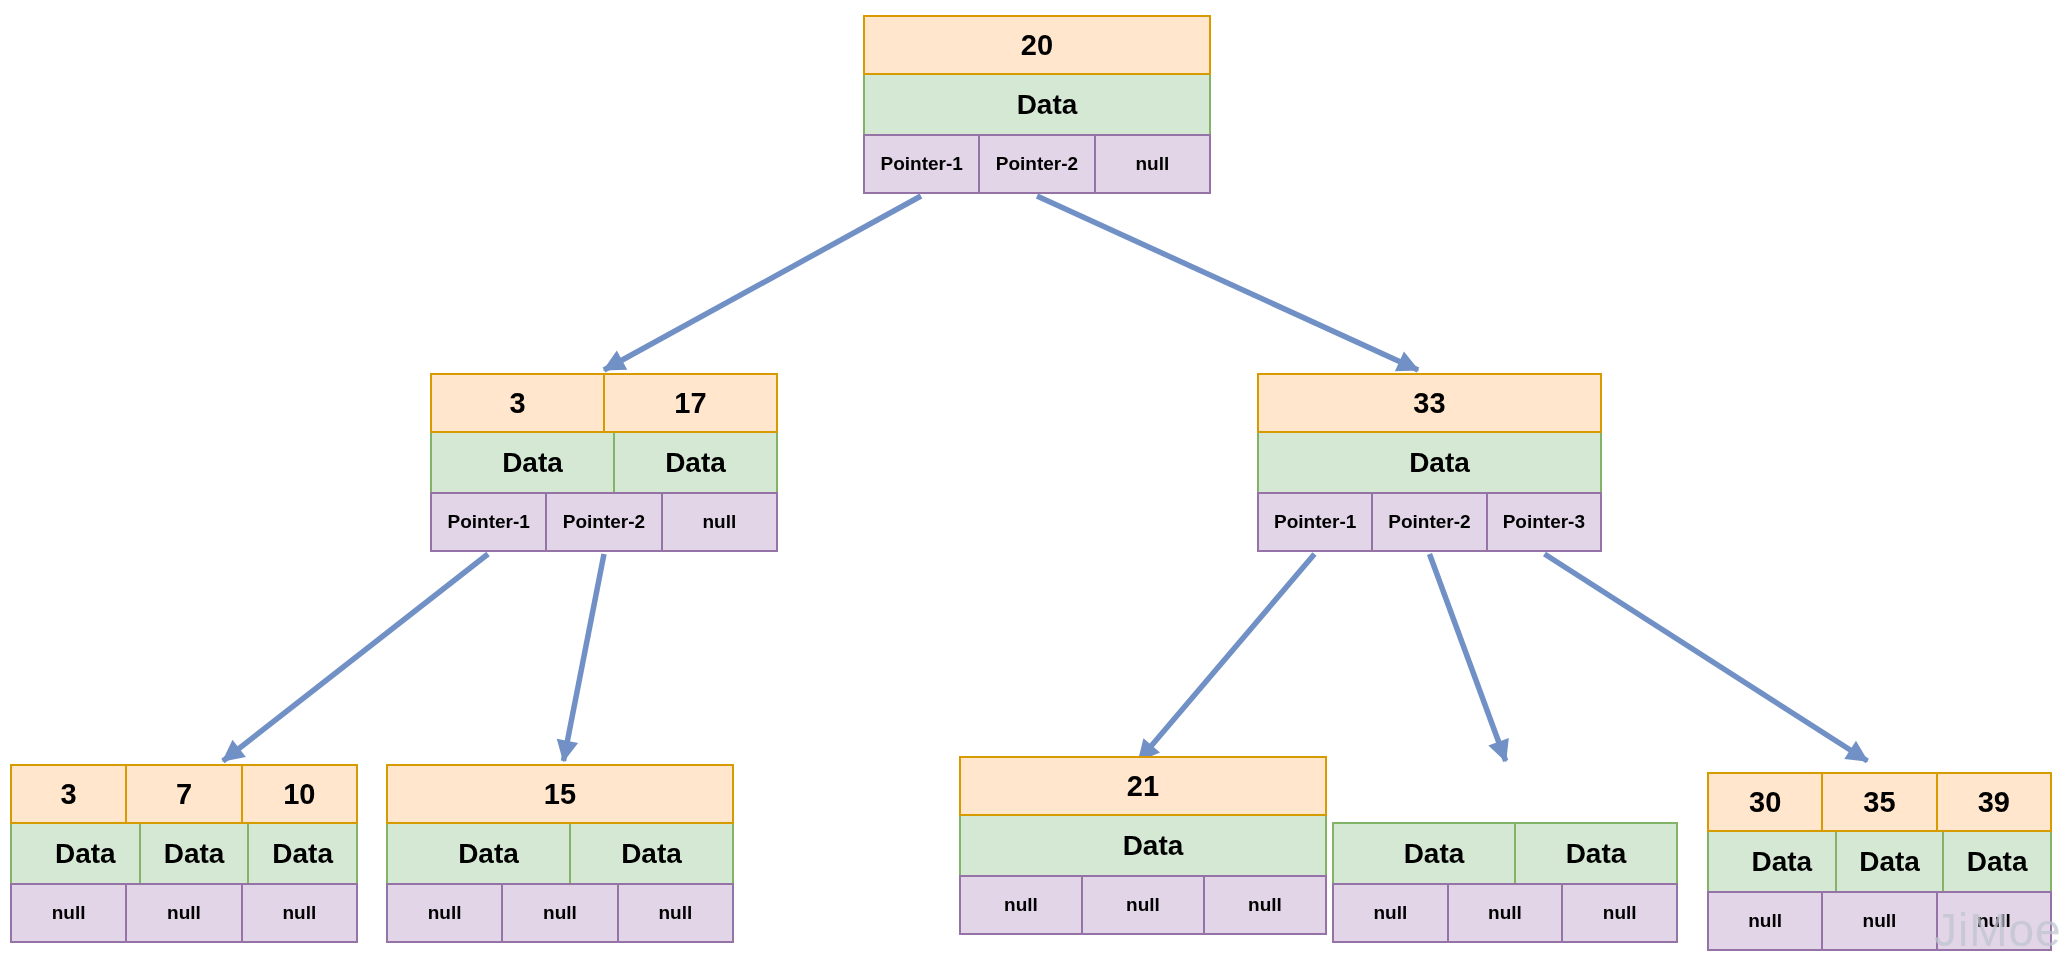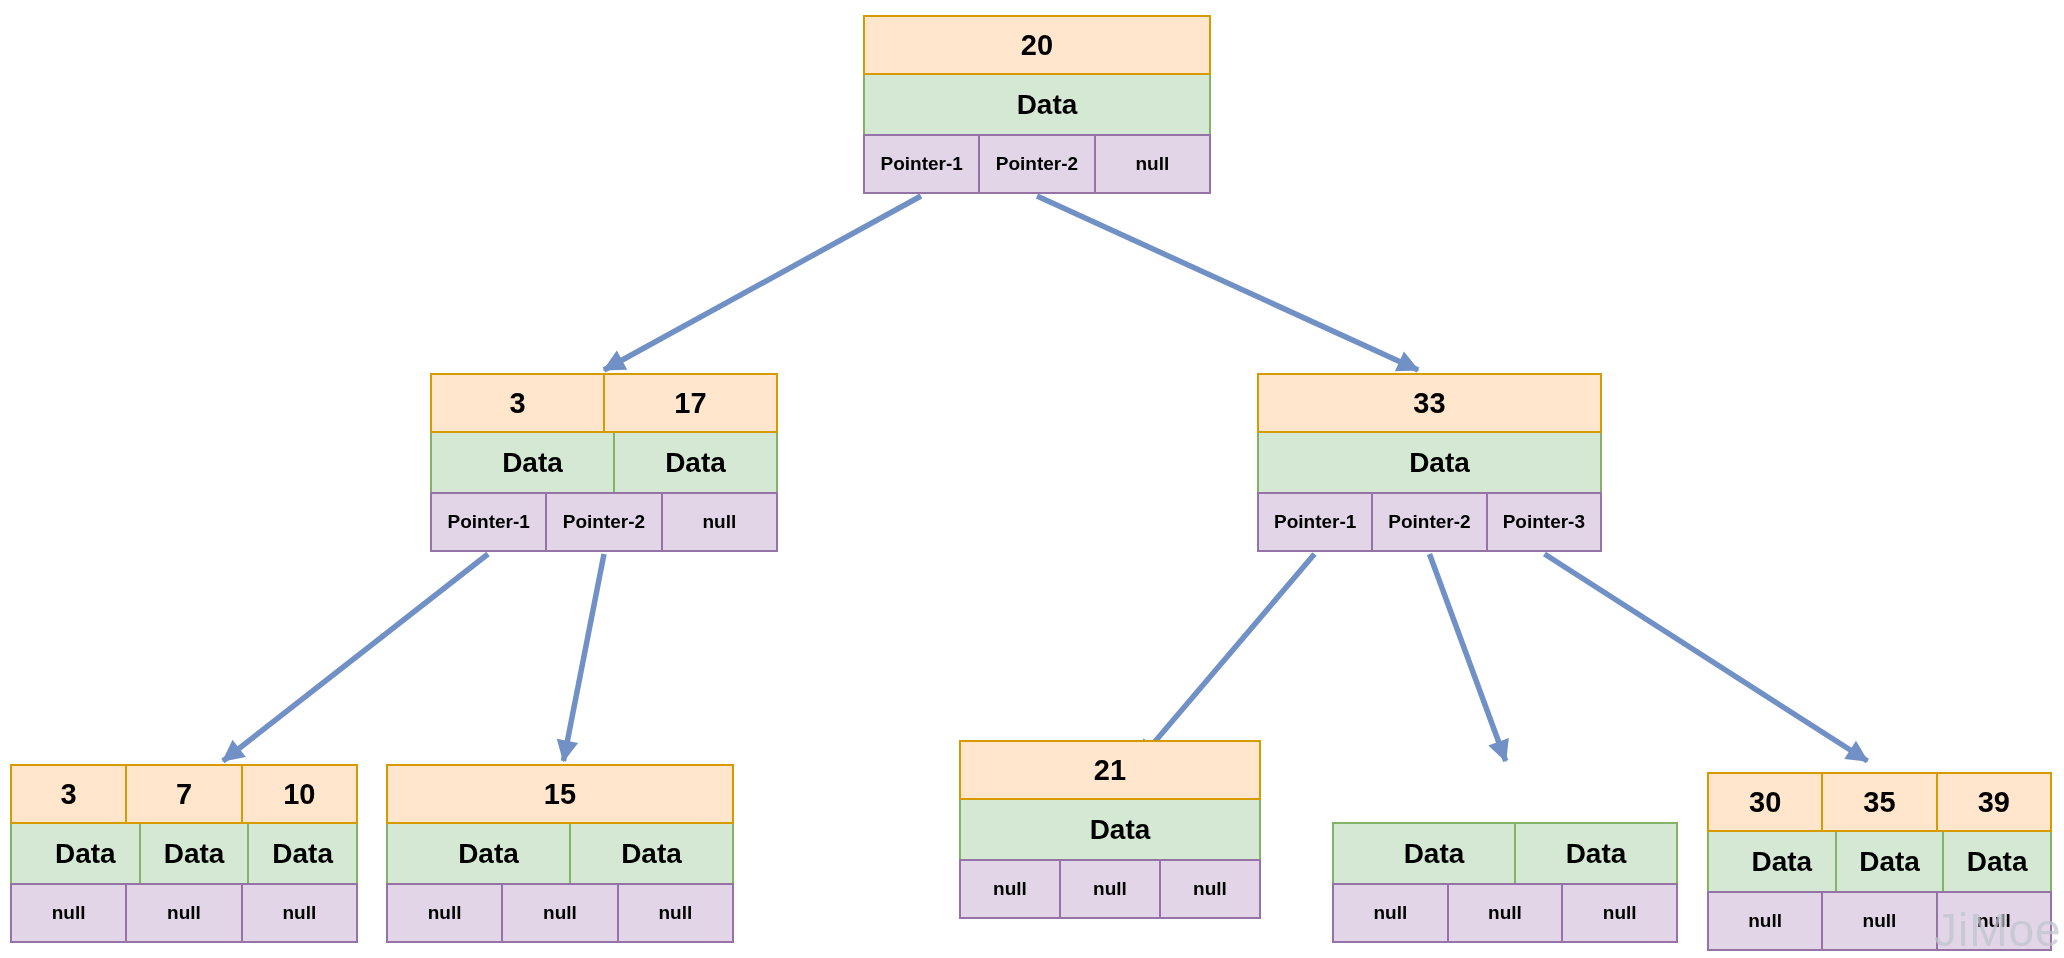--- a/index.html
+++ b/index.html
@@ -150,21 +150,21 @@
         <div class="row row-data">
           <div class="cell">Data</div>
           <div class="cell">Data</div>
         </div>
         <div class="row row-ptr">
           <div class="cell">null</div>
           <div class="cell">null</div>
           <div class="cell">null</div>
         </div>
       </div>
-      <div class="node" style="left: 959px; top: 740px; width: 302px;">
+      <div class="node" style="left: 959px; top: 756px; width: 368px;">
         <div class="row row-key">
           <div class="cell">21</div>
         </div>
         <div class="row row-data">
           <div class="cell">Data</div>
         </div>
         <div class="row row-ptr">
           <div class="cell">null</div>
           <div class="cell">null</div>
           <div class="cell">null</div>

